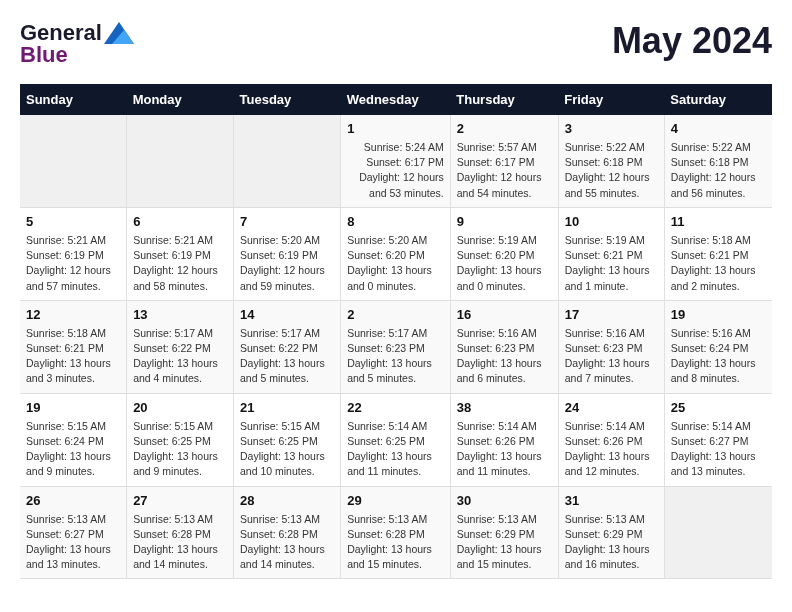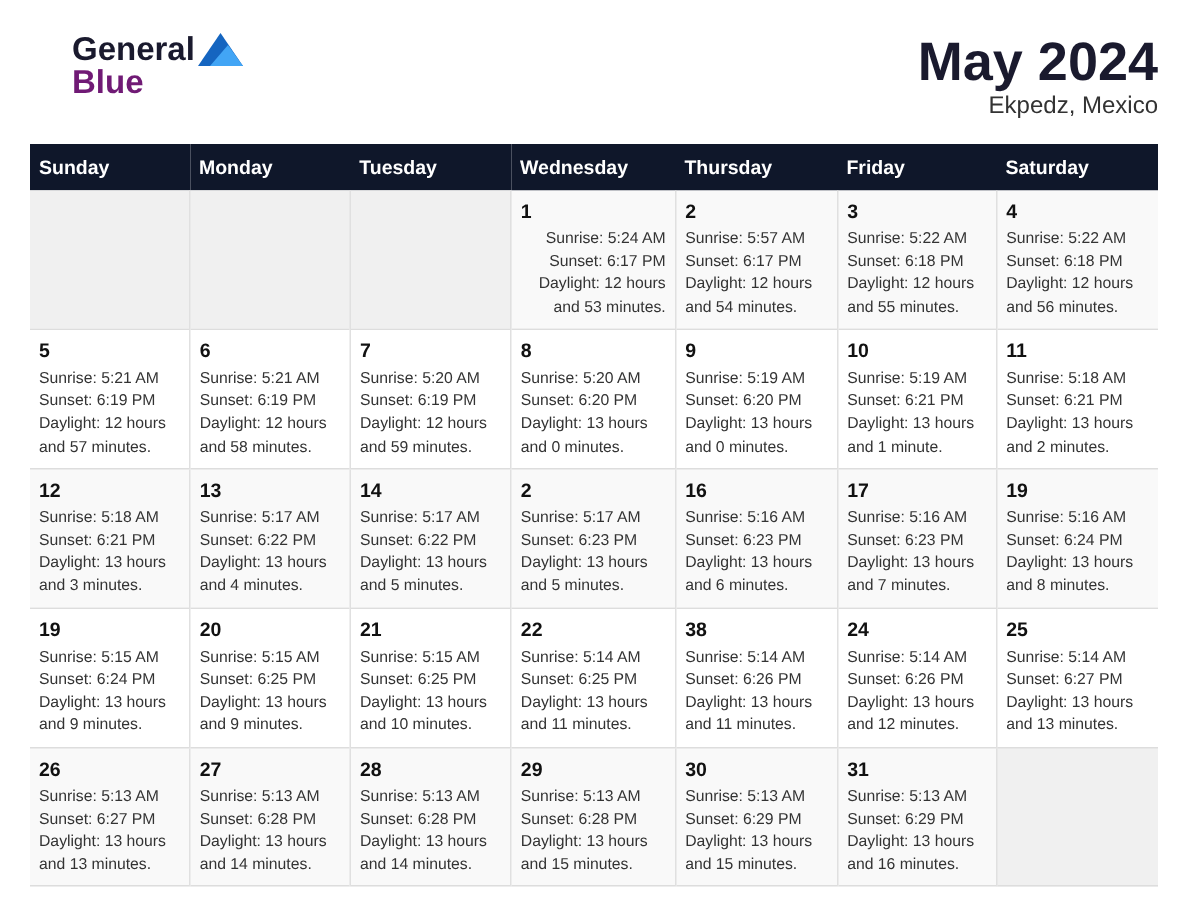--- a/index.html
+++ b/index.html
@@ -79,34 +79,33 @@
     }
     .empty-cell {
       background: #f0f0f0;
     }
   </style>
 </head>
 <body>
 
 <div class="header">
   <div class="logo">
-    <div style="display:flex;flex-direction:column;align-items:flex-start;margin-left:28px;">
+    <div style="display:flex;flex-direction:column;align-items:flex-start;">
       <div style="display:flex;align-items:center;">
         <span style="font-size:22px;font-weight:bold;color:#1a1a2e;">General</span>
         <svg width="30" height="22" viewBox="0 0 30 22" style="margin-left:2px;">
           <polygon points="0,22 15,0 30,22" fill="#1565c0"></polygon>
           <polygon points="8,22 20,8 30,22" fill="#42a5f5"></polygon>
         </svg>
       </div>
       <span style="font-size:22px;font-weight:bold;color:#701a75;margin-top:-4px;">Blue</span>
     </div>
   </div>
   <div class="title-block">
     <div class="month-title">May 2024</div>
-    <div class="location">Ekpedz, Mexico</div>
   </div>
 </div>
 
 <table>
   <thead>
     <tr>
     <th>Sunday</th>
         <th>Monday</th>
         <th>Tuesday</th>
         <th>Wednesday</th>

